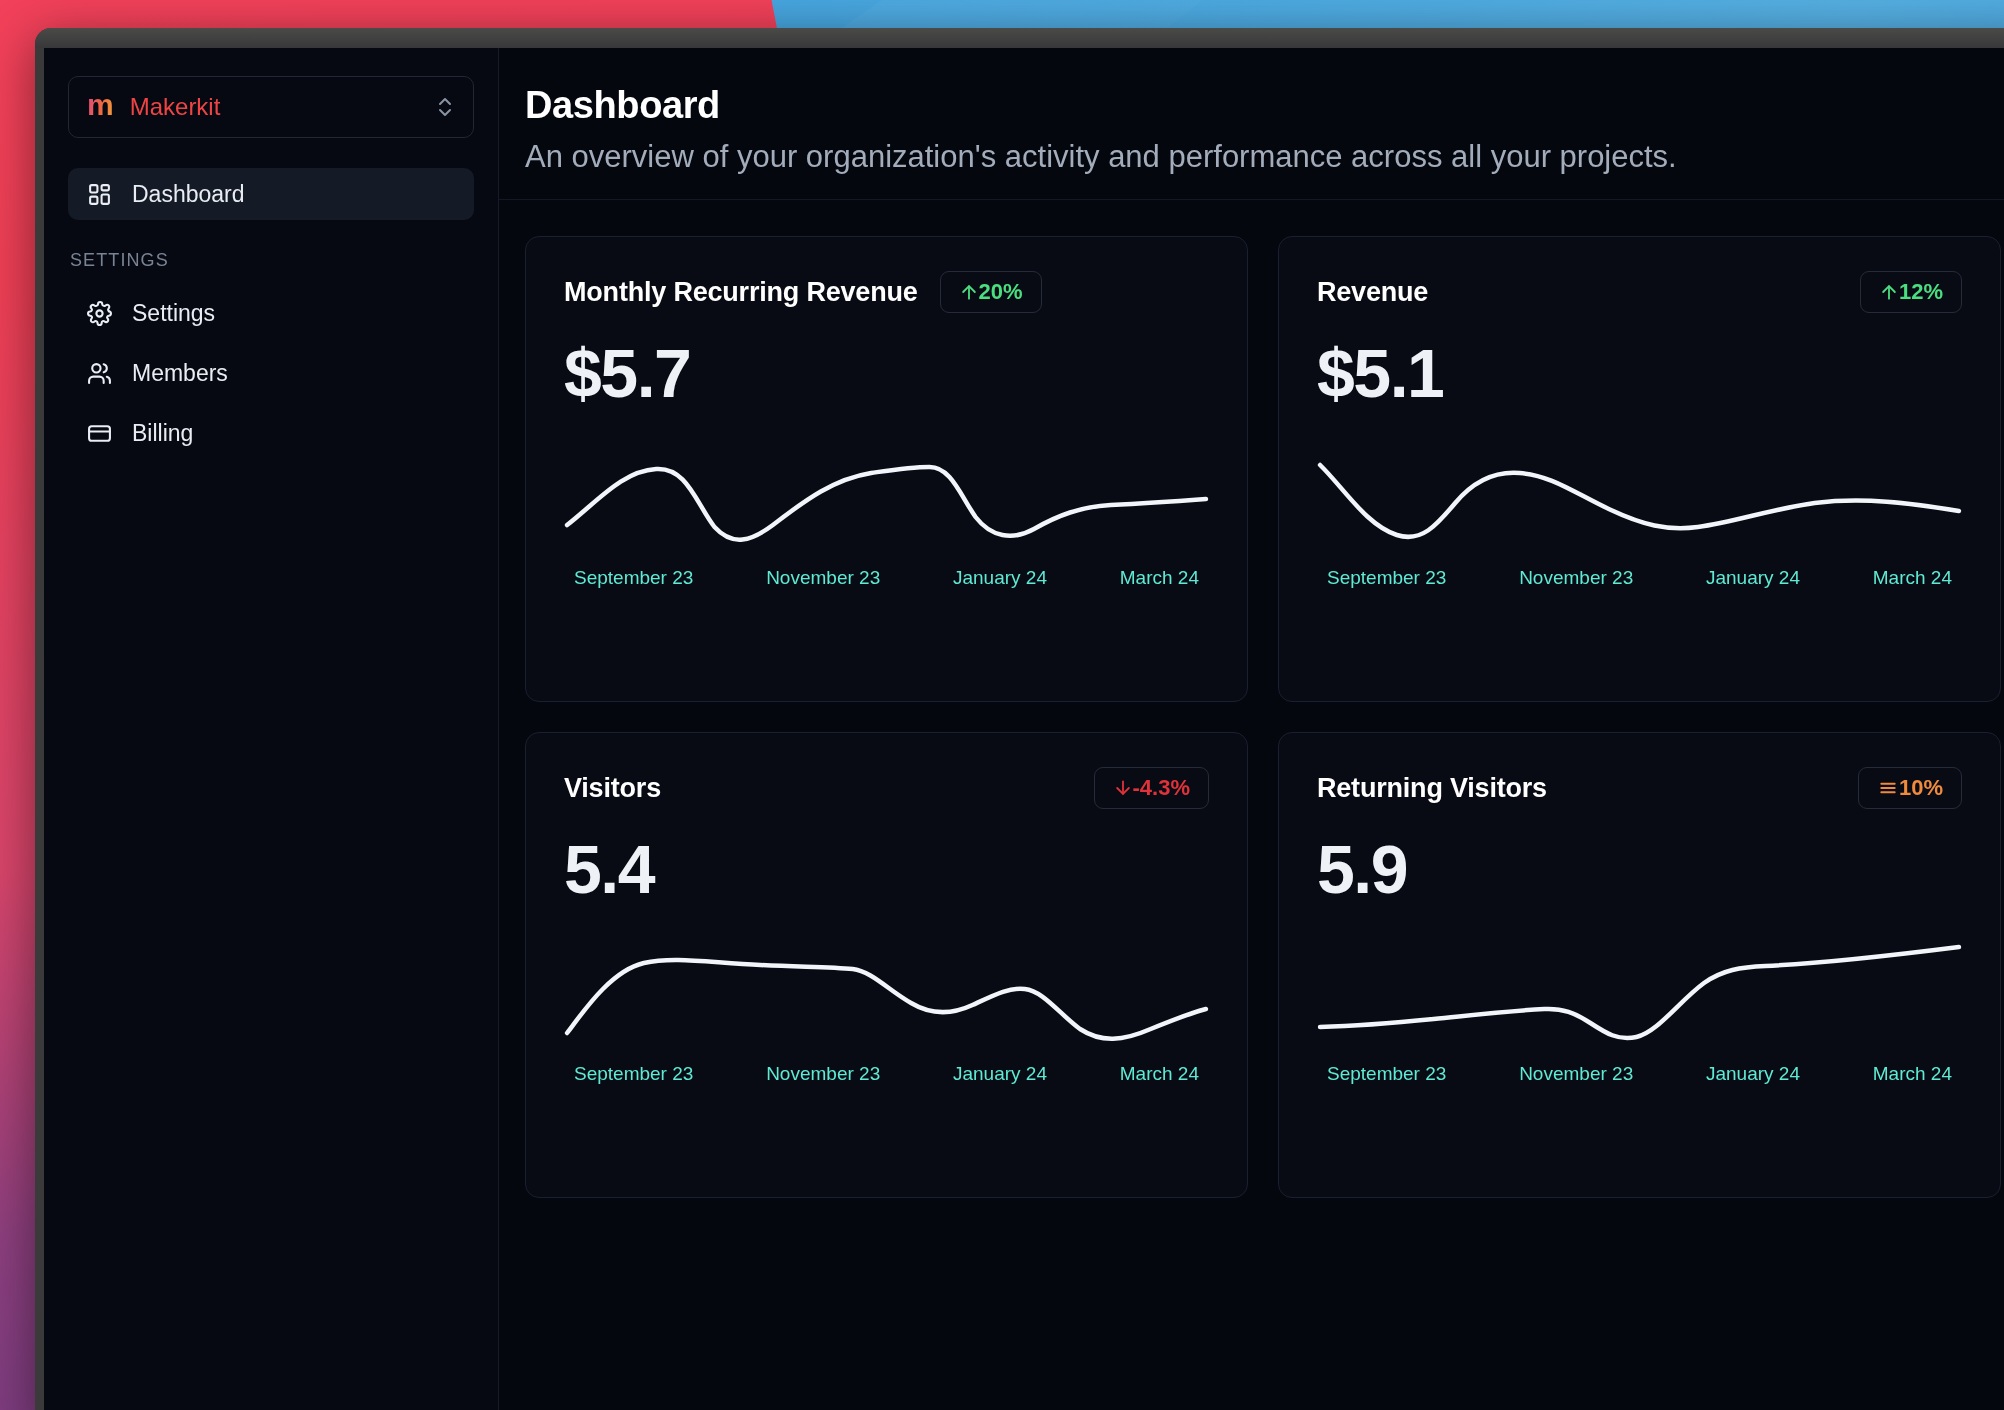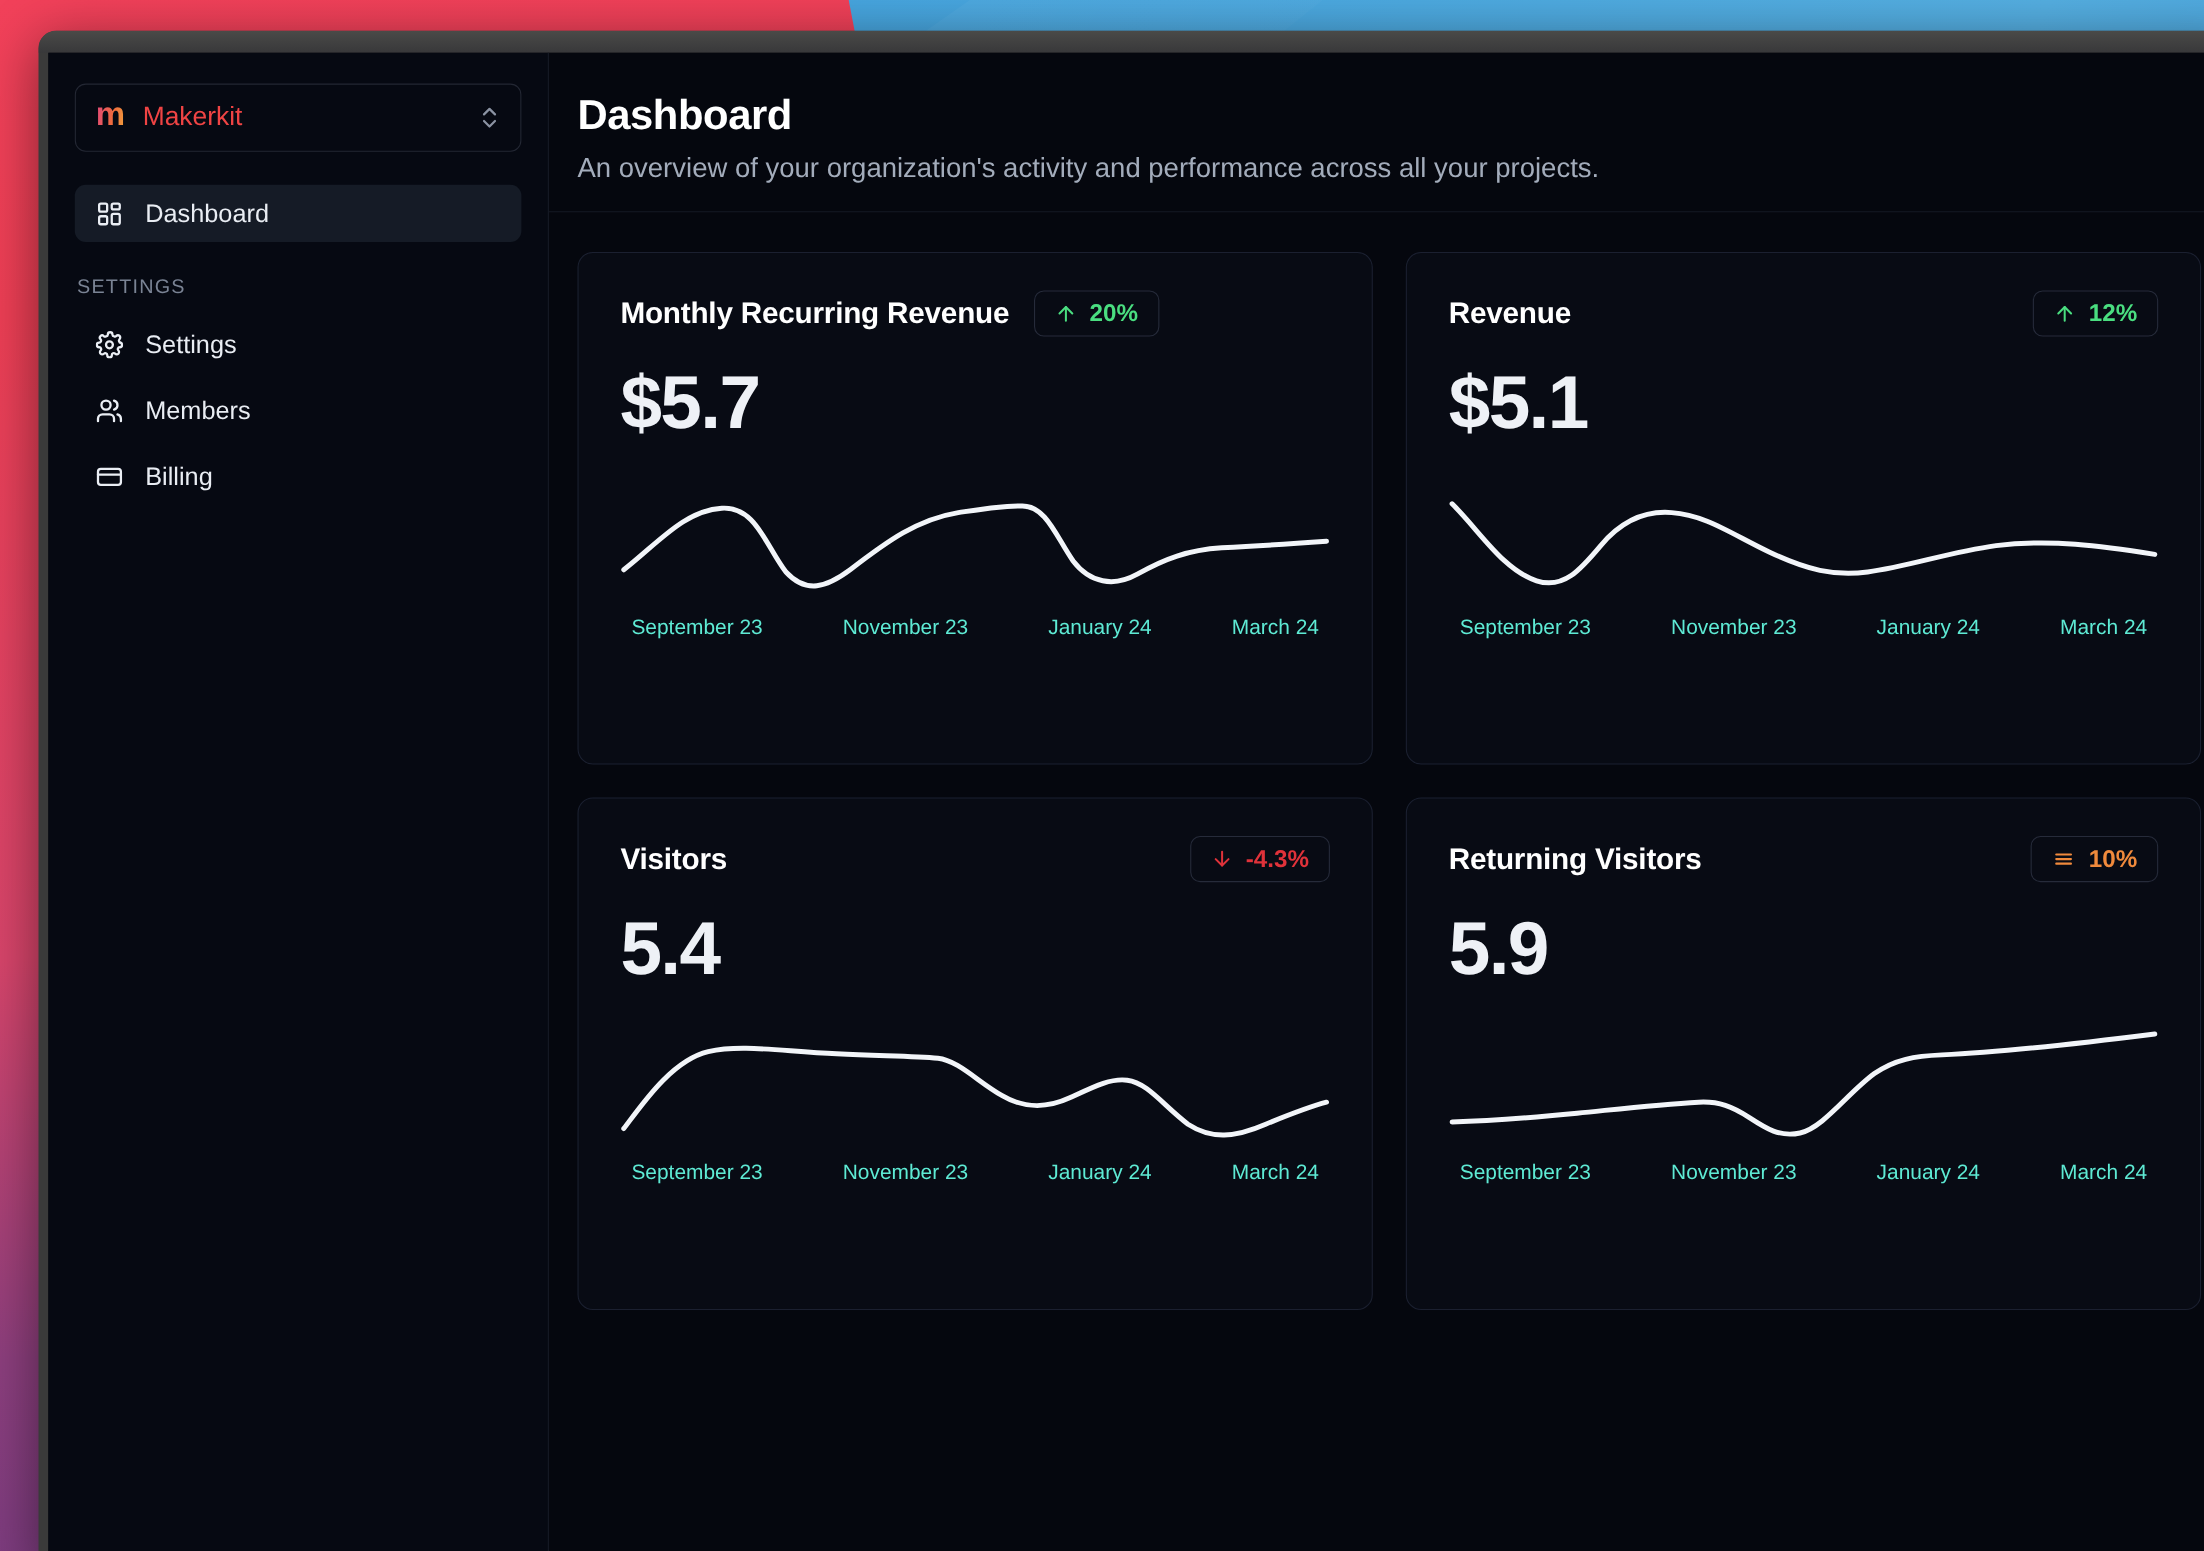--- a/index.html
+++ b/index.html
@@ -133,21 +133,21 @@
   }
   #page-header { padding-left: 0; }
   #page-title {
     color: #ffffff;
     font-size: 38px;
     font-weight: 700;
     letter-spacing: -0.4px;
   }
   #page-subtitle {
     color: #a3acbb;
-    font-size: 25px;
+    font-size: 31px;
     margin-top: 12px;
     font-weight: 400;
   }
   #header-divider {
     margin: 24px -44px 0 -26px;
     border-bottom: 1px solid #141824;
   }
 
   #cards-grid {
     display: grid;
@@ -175,21 +175,20 @@
     font-size: 27px;
     font-weight: 700;
     letter-spacing: -0.2px;
   }
   .trend-badge {
     border: 1px solid #262b3a;
     border-radius: 9px;
     padding: 7px 18px;
     display: flex;
     align-items: center;
-    gap: 12px;
     font-size: 22px;
     font-weight: 600;
   }
   .trend-badge.up { color: #4ade80; }
   .trend-badge.down { color: #e0323a; align-items: center; }
   .trend-badge.flat { color: #f08a3c; }
   .trend-arrow { display: flex; align-items: center; }
 
   .card-value {
     color: #eef1f6;

